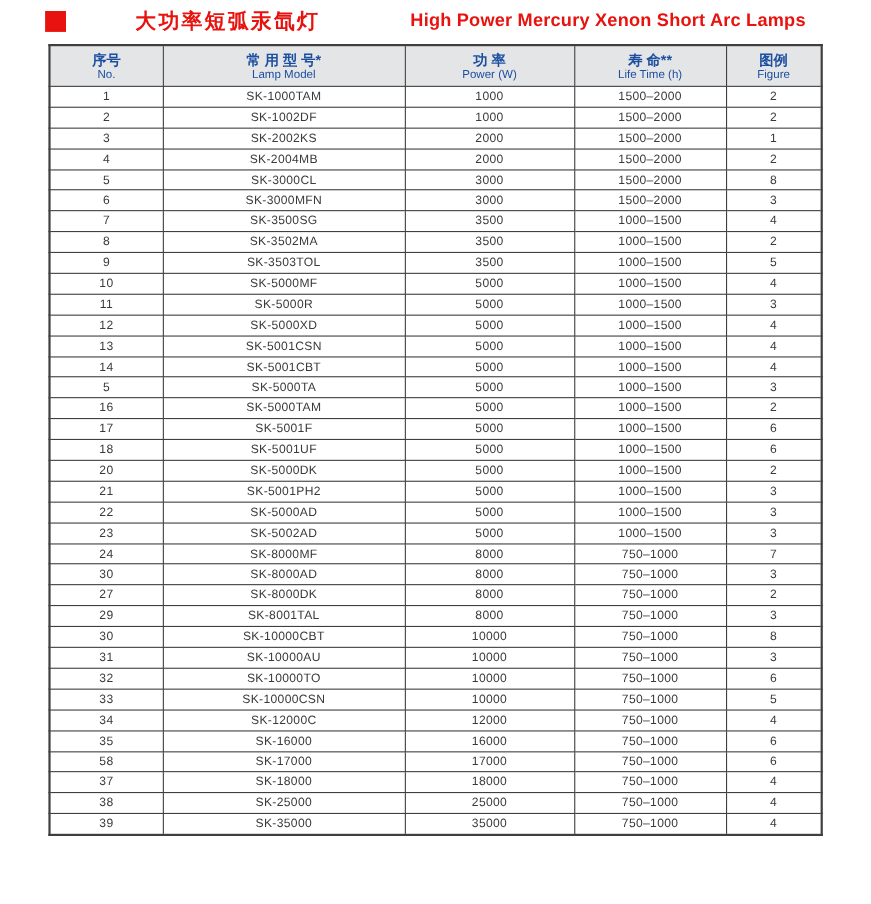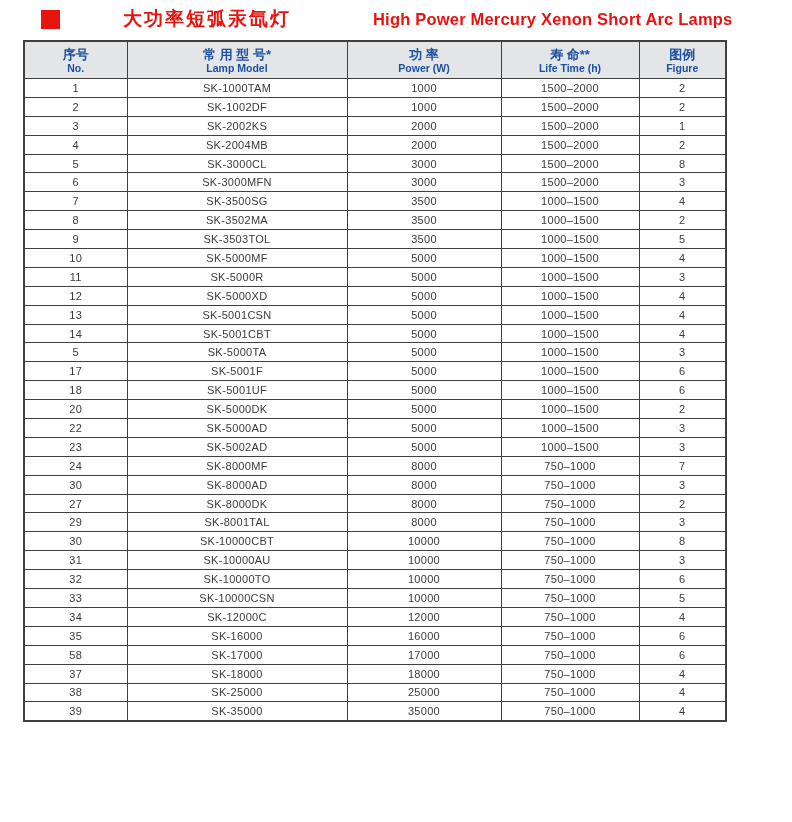--- a/index.html
+++ b/index.html
@@ -40,21 +40,21 @@
   }
   .title-en{
     color:var(--accent-red);
     font-weight:bold;
     font-size:16.5px;
     margin-left:36px;
     letter-spacing:0.2px;
   }
   table.lamp-table{
     position:absolute;
-    top:40px;left:23px;
+    top:40px;left:44px;
     width:702px;
     border-collapse:collapse;
     table-layout:fixed;
     border:2px solid var(--border-color);
   }
   .lamp-table th,.lamp-table td{
     border:1px solid var(--border-color);
     text-align:center;
     vertical-align:middle;
     padding:0;
@@ -65,21 +65,21 @@
     background:var(--header-bg);
     color:var(--header-blue);
   }
   .lamp-table thead .zh{
     font-size:13px;
     font-weight:bold;
     line-height:15px;
   }
   .lamp-table thead .en{
     font-size:10.5px;
-    font-weight:bold;
+    font-weight:normal;
     line-height:12px;
   }
   .lamp-table tbody td{
     height:17.9px;
     color:var(--text-color);
     font-size:11px;
     letter-spacing:0.3px;
     background:#ffffff;
   }
 </style>
@@ -224,39 +224,53 @@
         <td>4</td>
       </tr>
       <tr>
         <td>5</td>
         <td>SK-5000TA</td>
         <td>5000</td>
         <td>1000–1500</td>
         <td>3</td>
       </tr>
       <tr>
+        <td>16</td>
+        <td>SK-5000TAM</td>
+        <td>5000</td>
+        <td>1000–1500</td>
+        <td>2</td>
+      </tr>
+      <tr>
         <td>17</td>
         <td>SK-5001F</td>
         <td>5000</td>
         <td>1000–1500</td>
         <td>6</td>
       </tr>
       <tr>
         <td>18</td>
         <td>SK-5001UF</td>
         <td>5000</td>
         <td>1000–1500</td>
         <td>6</td>
       </tr>
       <tr>
         <td>20</td>
         <td>SK-5000DK</td>
         <td>5000</td>
         <td>1000–1500</td>
         <td>2</td>
+      </tr>
+      <tr>
+        <td>21</td>
+        <td>SK-5001PH2</td>
+        <td>5000</td>
+        <td>1000–1500</td>
+        <td>3</td>
       </tr>
       <tr>
         <td>22</td>
         <td>SK-5000AD</td>
         <td>5000</td>
         <td>1000–1500</td>
         <td>3</td>
       </tr>
       <tr>
         <td>23</td>

